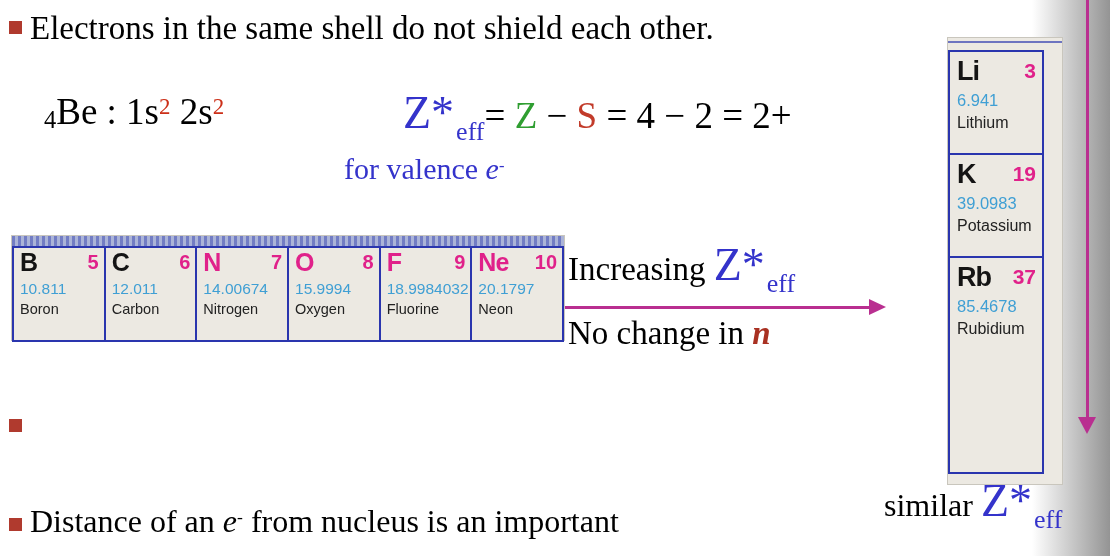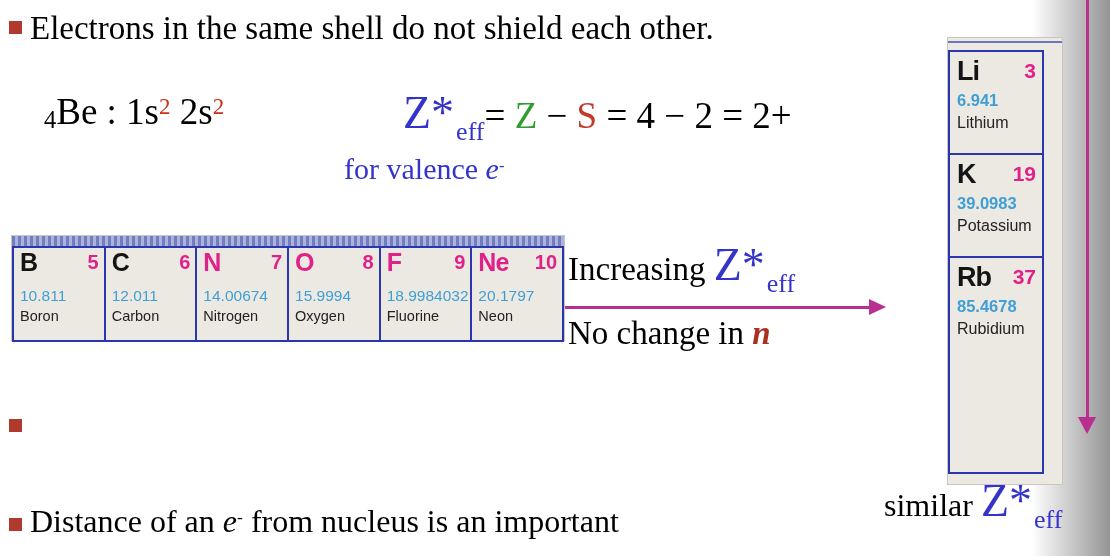--- a/index.html
+++ b/index.html
@@ -42,32 +42,32 @@
       box-shadow:0 0 0 1px #c9c6bd;}
   .strip-h .band{height:10px;background:#99a3cf;
       background-image:repeating-linear-gradient(90deg, rgba(42,53,174,0.35) 0 3px, rgba(255,255,255,0.18) 3px 6px);}
   .strip-h .row{display:flex;height:92px;border:2px solid #2a35ae;box-sizing:content-box;}
   .pt-cell{flex:1;border-right:2px solid #2a35ae;padding:1px 5px 0 6px;overflow:hidden;}
   .pt-cell:last-child{border-right:none;}
   .pt-top{display:flex;justify-content:space-between;align-items:flex-start;}
   .pt-sym{font-family:"Liberation Sans",sans-serif;font-weight:bold;font-size:25px;line-height:1.1;letter-spacing:-1px;}
   .pt-num{font-family:"Liberation Sans",sans-serif;font-weight:bold;font-size:20px;color:#e0218a;line-height:1.3;}
   .sym-black{color:#141414;} .sym-magenta{color:#e0218a;}
-  .pt-mass{font-family:"Liberation Sans",sans-serif;font-size:15.5px;color:#3f9fd4;margin-top:10px;}
+  .pt-mass{font-family:"Liberation Sans",sans-serif;font-size:15.5px;color:#3f9fd4;margin-top:3px;}
   .pt-name{font-family:"Liberation Sans",sans-serif;font-size:14.5px;color:#222;margin-top:3px;}
   .strip-v{position:absolute;left:948px;top:0;width:114px;height:446px;background:#ece9e2;display:flex;
       box-shadow:0 0 0 1px #c9c6bd;margin-top:38px;}
   .strip-v .topline{position:absolute;top:3px;left:0;width:100%;height:2px;background:#2a35ae;opacity:0.65;}
   .strip-v .cells{width:96px;box-sizing:border-box;margin-top:12px;border:2px solid #2a35ae;height:424px;}
   .strip-v .sliver{flex:1;}
   .ptv-cell{height:103px;box-sizing:border-box;border-bottom:2px solid #2a35ae;padding:5px 6px 0 7px;overflow:hidden;}
   .ptv-cell:last-child{border-bottom:none;}
   .ptv-cell .pt-sym{font-size:27px;}
   .ptv-cell .pt-num{font-size:21px;}
-  .ptv-cell .pt-mass{font-size:16.5px;margin-top:4px;font-weight:bold;}
+  .ptv-cell .pt-mass{font-size:16.5px;margin-top:4px;}
   .ptv-cell .pt-name{font-size:16px;margin-top:4px;}
 </style>
 </head>
 <body>
 
 <div class="slide">
 
   <div class="right-grad"></div>
 
   <div class="sq" style="left:9px;top:21px;"></div>

